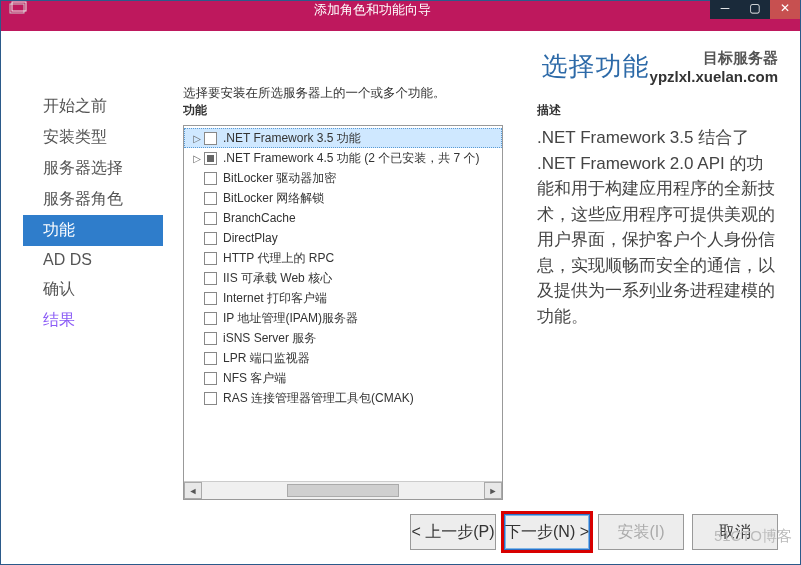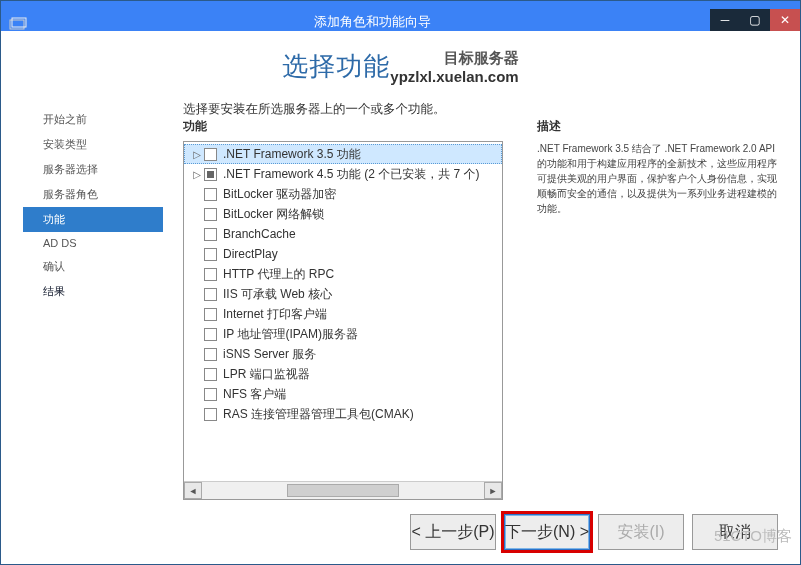--- a/index.html
+++ b/index.html
@@ -1,55 +1,55 @@
 <!DOCTYPE html>
 <html><head>
 <meta charset="utf-8">
 <style>
   * { box-sizing: border-box; font-family: "Microsoft YaHei", "Segoe UI", sans-serif; }
   body { margin: 0; background: #666; }
   .window { width: 801px; height: 565px; background: #fbfbfb; border: 1px solid #2b5a8a; position: relative; }
-  .titlebar { height: 30px; background: #3b82f6; color: #fff; display: flex; align-items: flex-end; }
+  .titlebar { height: 30px; background: #be185d; color: #fff; display: flex; align-items: flex-start; }
   .titlebar-icon { width: 18px; height: 14px; margin: 0 8px; display:flex; }
   .titlebar-title { flex: 1; text-align: center; font-size: 13px; }
   .winbtns { display: flex; }
   .winbtn { width: 30px; height: 22px; display: flex; align-items: center; justify-content: center; font-size: 12px; font-family: "Segoe UI Symbol", sans-serif; margin-top:-4px;}
   .winbtn.min { background: #1a2a3a; color:#fff;}
   .winbtn.max { background: #1a2a3a; color:#fff;}
   .winbtn.close { background: #c75050; color:#fff;}
   .content { position: absolute; top: 30px; left:0; right:0; bottom:0; background:#fff; padding: 18px 22px 14px 22px; display:flex; flex-direction:column;}
-  .header-row { display:flex; justify-content:center; align-items:flex-start; margin-bottom: 16px;}
+  .header-row { display:flex; justify-content:flex-end; align-items:flex-start; margin-bottom: 0;}
   .page-title { color:#2d6aa8; font-size: 26px; font-weight: 300; letter-spacing: 1px;}
   .target { text-align:right; font-size: 15px; color:#555;font-weight:bold; }
   .target .lbl { color:#555; }
   .target .val { color:#333; }
   .body-row { flex:1; display:flex; gap: 20px; overflow:hidden;}
-  .sidebar { width: 140px; font-size: 11px; padding-top: 6px;}
+  .sidebar { width: 140px; font-size: 16px; padding-top: 6px;}
   .sidebar-item { padding: 5px 10px 5px 20px; color:#555; cursor:pointer; white-space:nowrap;}
   .sidebar-item.active { background:#2f7dcb; color:#fff; }
-  .sidebar-item.disabled { color:#0f172a; }
+  .sidebar-item.disabled { color:#8b5cf6; }
   .main { flex:1; display:flex; flex-direction:column; font-size: 12px; color:#333;}
   .instr { font-size:12.5px;}
   .cols { flex:1; display:flex; gap: 18px; overflow:hidden;}
   .col-feat { flex: 0 0 320px; display:flex; flex-direction:column;}
   .col-desc { flex:1; display:flex; flex-direction:column;margin-left:16px;}
   .col-title { font-weight: bold; margin-bottom: 6px; font-size:12px;}
   .feat-box { flex:1; border:1px solid #999; background:#fff; overflow:hidden; display:flex; flex-direction:column;}
   .feat-list { flex:1; overflow:auto; padding: 2px 0;}
   .feat-row { display:flex; align-items:center; padding: 1px 4px 1px 6px; font-size:12px; height:20px; white-space:nowrap;}
   .feat-row.sel { background:#cfe8ff; outline:1px dotted #5a9bd5; outline-offset:-1px;}
   .expander { width:14px; color:#666; font-size:10px; text-align:center; cursor:pointer;}
   .chk { width:13px; height:13px; border:1px solid #888; margin-right:6px; flex-shrink:0; background:#fff; position:relative;}
   .chk.partial::after{ content:""; position:absolute; inset:2px; background:#666;}
   .feat-label { }
   .hscroll { height:18px; border-top:1px solid #ccc; display:flex; align-items:center; background:#f0f0f0;}
   .hs-btn{width:18px;height:100%;border:1px solid #aaa;background:#e8e8e8;display:flex;align-items:center;justify-content:center;font-size:9px;color:#555;}
   .hs-track{flex:1;height:100%;position:relative;}
   .hs-thumb{position:absolute;left:30%;width:40%;top:2px;bottom:2px;background:#cfcfcf;border:1px solid #aaa;}
-  .desc-text { font-size:10px; color:#444; line-height:1.5;}
+  .desc-text { font-size:17px; color:#444; line-height:1.5;}
   .footer { display:flex; justify-content:flex-end; gap:8px; padding-top:14px; border-top: 0; align-items:center;}
   .btn { min-width:86px; height:36px; border:1px solid #999; background:#ededed; font-size:16px; color:#333; display:flex; align-items:center; justify-content:center; cursor:pointer;}
   .btn.disabled{ color:#aaa;}
   .btn.primary-wrap { outline:3px solid #d80000; outline-offset:0;}
   .btn.inner-focus { border:1px solid #2a72c8; box-shadow: inset 0 0 0 1px #7eb5e8;}
   .watermark{position:absolute; right:8px; bottom:18px; font-size:15px; color:#bbb;}
 </style>
 </head>
 <body>
 

